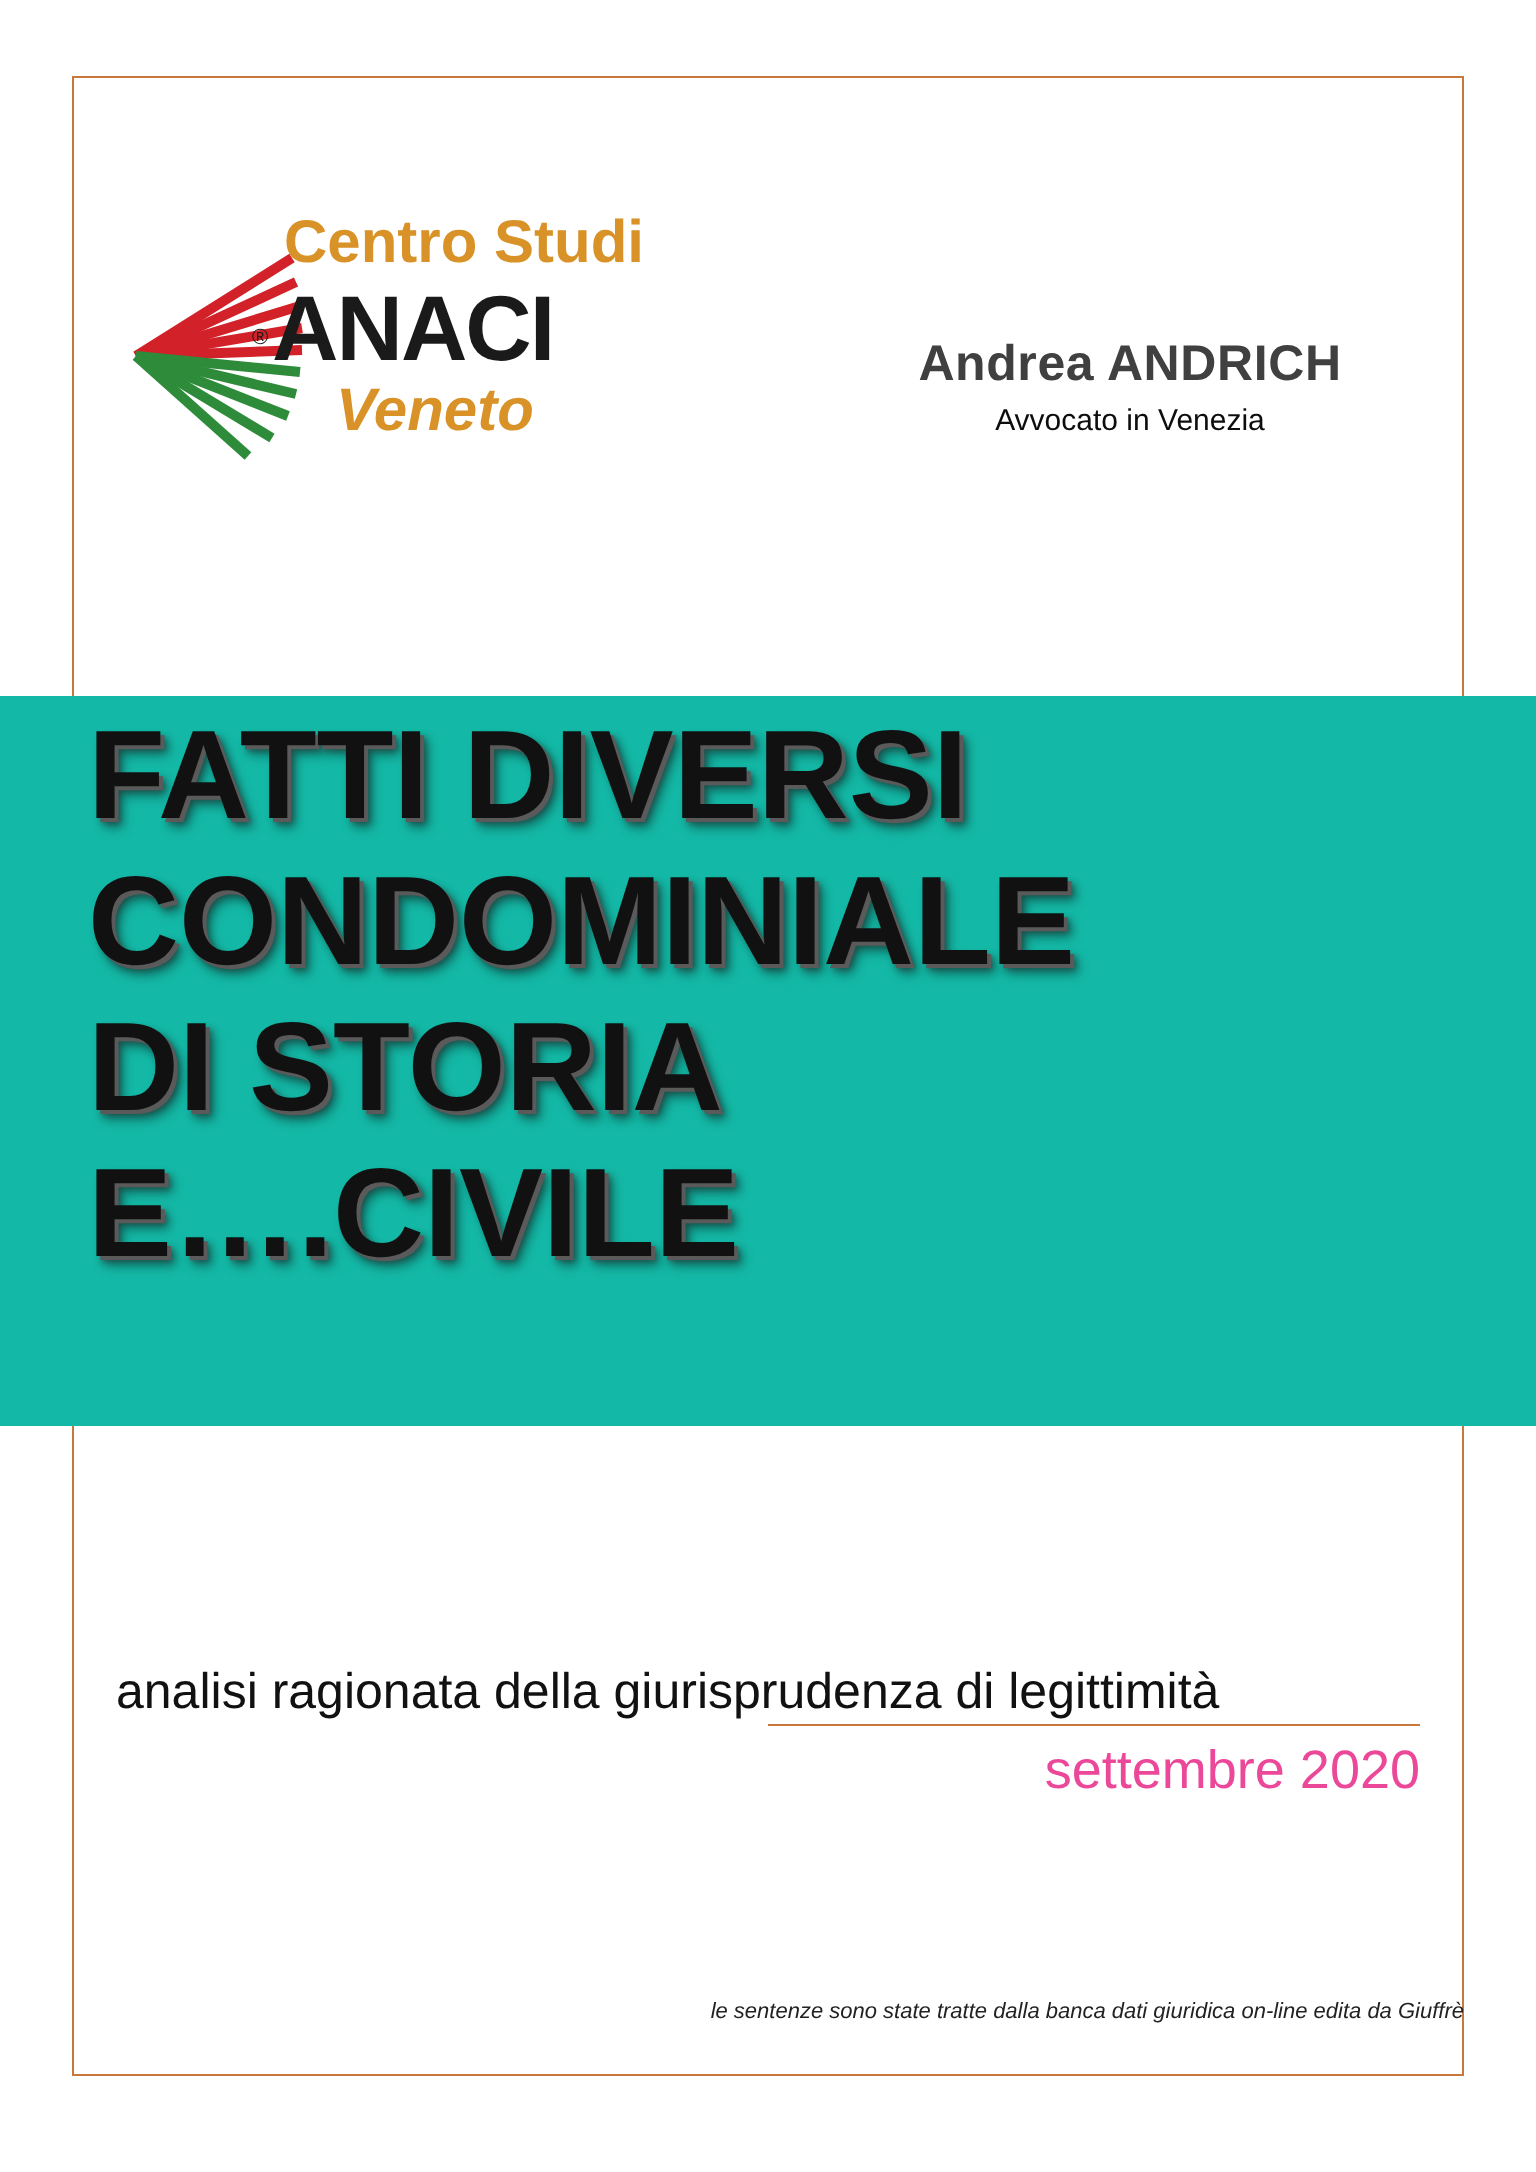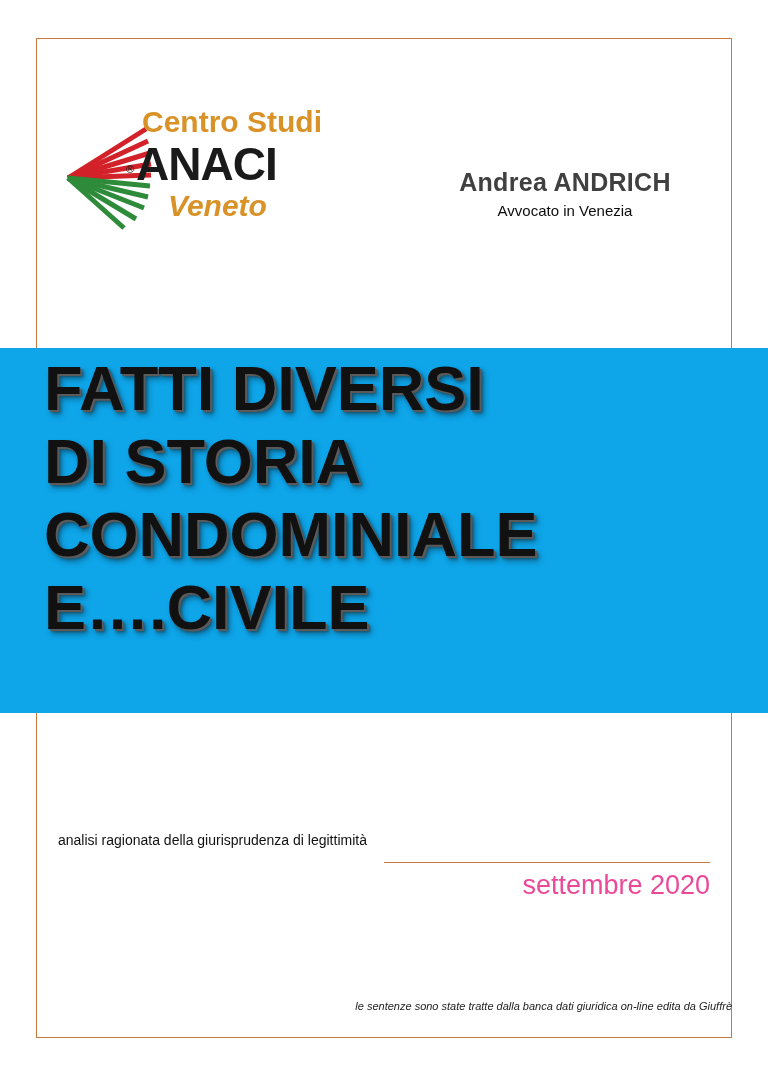--- a/index.html
+++ b/index.html
@@ -99,21 +99,21 @@
     margin-top: 5px;
   }
 
   
   .title-banner {
     position: absolute;
     left: 0px;
     top: 348px;
     width: 768px;
     height: 365px;
-    background: #0ea5e9;
+    background: #14b8a6;
   }
   .title-text {
     position: absolute;
     left: 44px;
     top: 4px;
     width: 710px;
     font-size: 63px;
     line-height: 73px;
     font-weight: bold;
     color: #111111;
@@ -124,21 +124,21 @@
        3px 3px 3px rgba(40,40,40,0.55),
        4px 5px 6px rgba(0,0,0,0.35);
   }
   .title-line { white-space: nowrap; }
 
   
   .subtitle {
     position: absolute;
     left: 58px;
     top: 832px;
-    font-size: 14px;
+    font-size: 25px;
     color: #111111;
   }
   .date-rule {
     position: absolute;
     left: 384px;
     top: 862px;
     width: 326px;
     height: 1px;
     background: #c8783a;
   }
@@ -197,22 +197,22 @@
 </div>
 
 <div class="author-block">
   <div class="author-name">Andrea ANDRICH</div>
   <div class="author-role">Avvocato in Venezia</div>
 </div>
 
 <div class="title-banner">
   <div class="title-text">
     <div class="title-line">FATTI DIVERSI</div>
+    <div class="title-line">CONDOMINIALE</div>
     <div class="title-line">DI STORIA</div>
-    <div class="title-line">CONDOMINIALE</div>
     <div class="title-line">E….CIVILE</div>
   </div>
 </div>
 
 <div class="subtitle">analisi ragionata della giurisprudenza di legittimità</div>
 <div class="date-rule"></div>
 <div class="doc-date">settembre 2020</div>
 
 <div class="footnote">le sentenze sono state tratte dalla banca dati giuridica on-line edita da Giuffrè</div>
 

